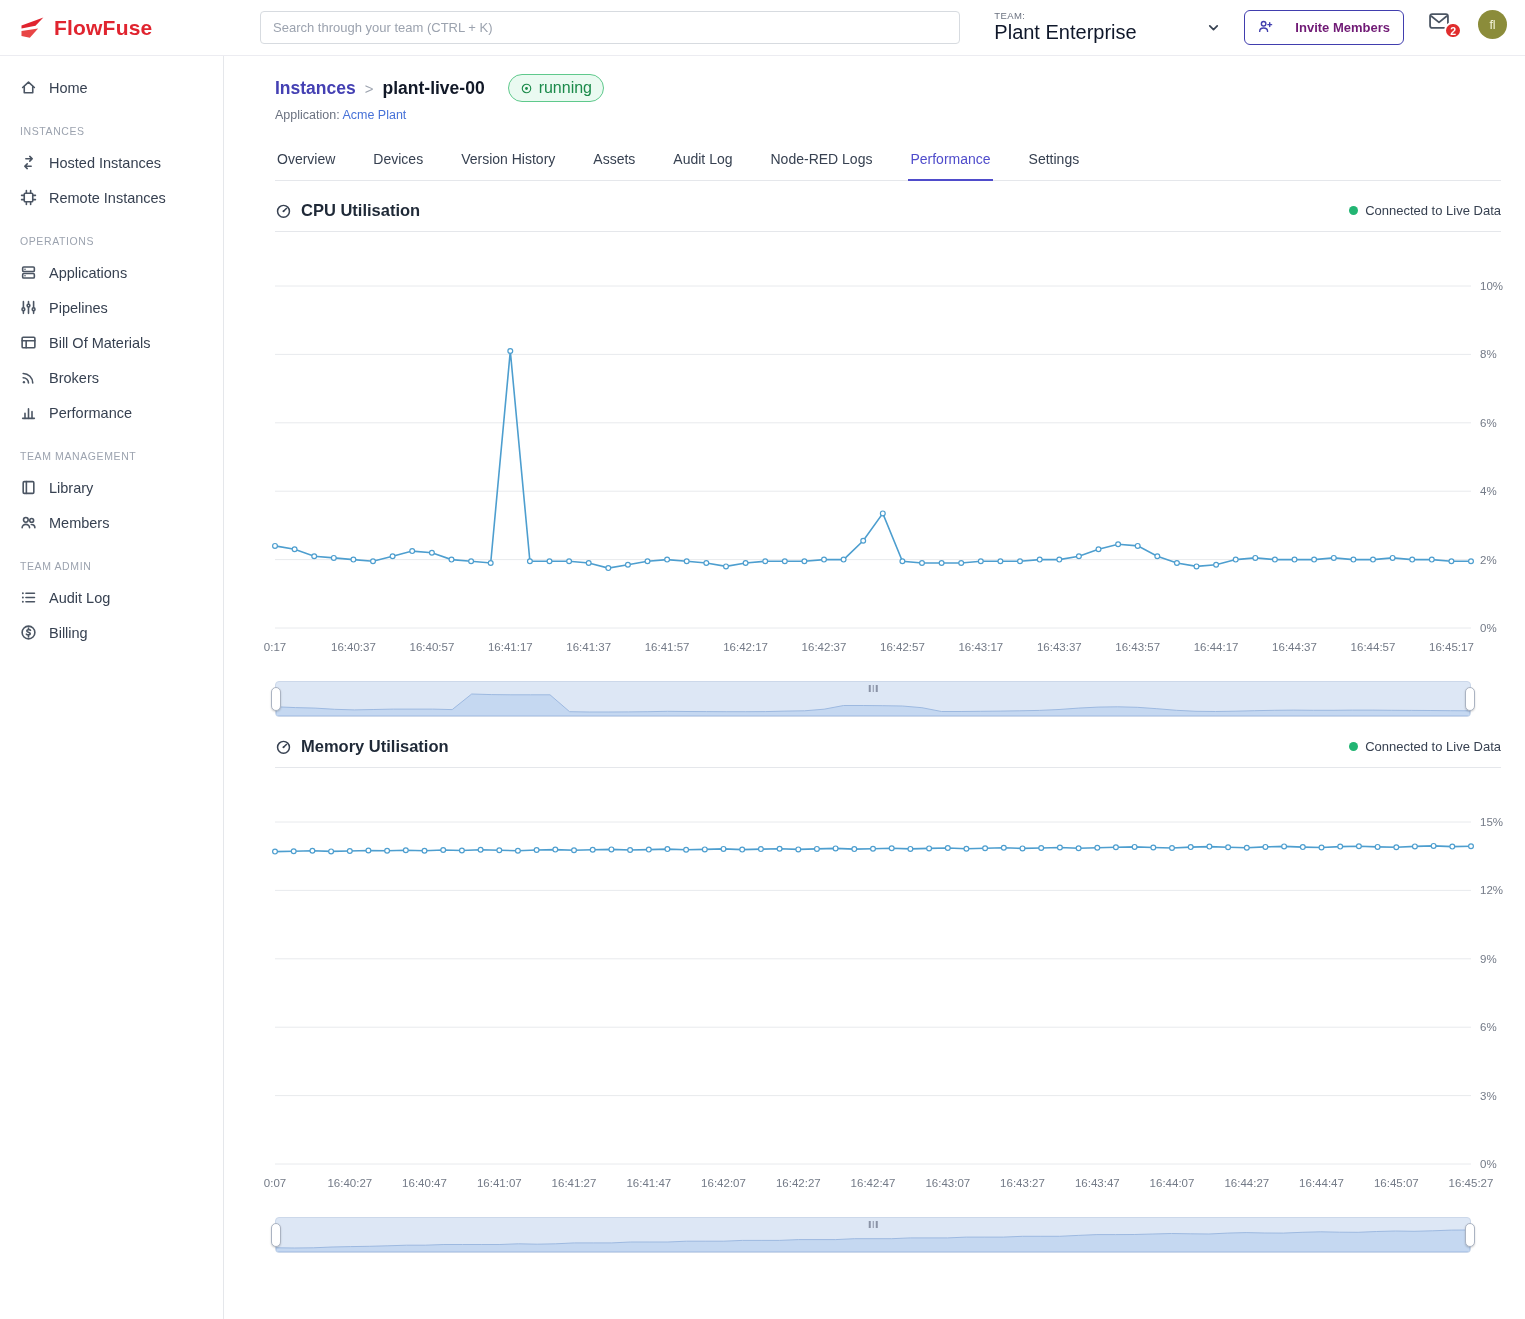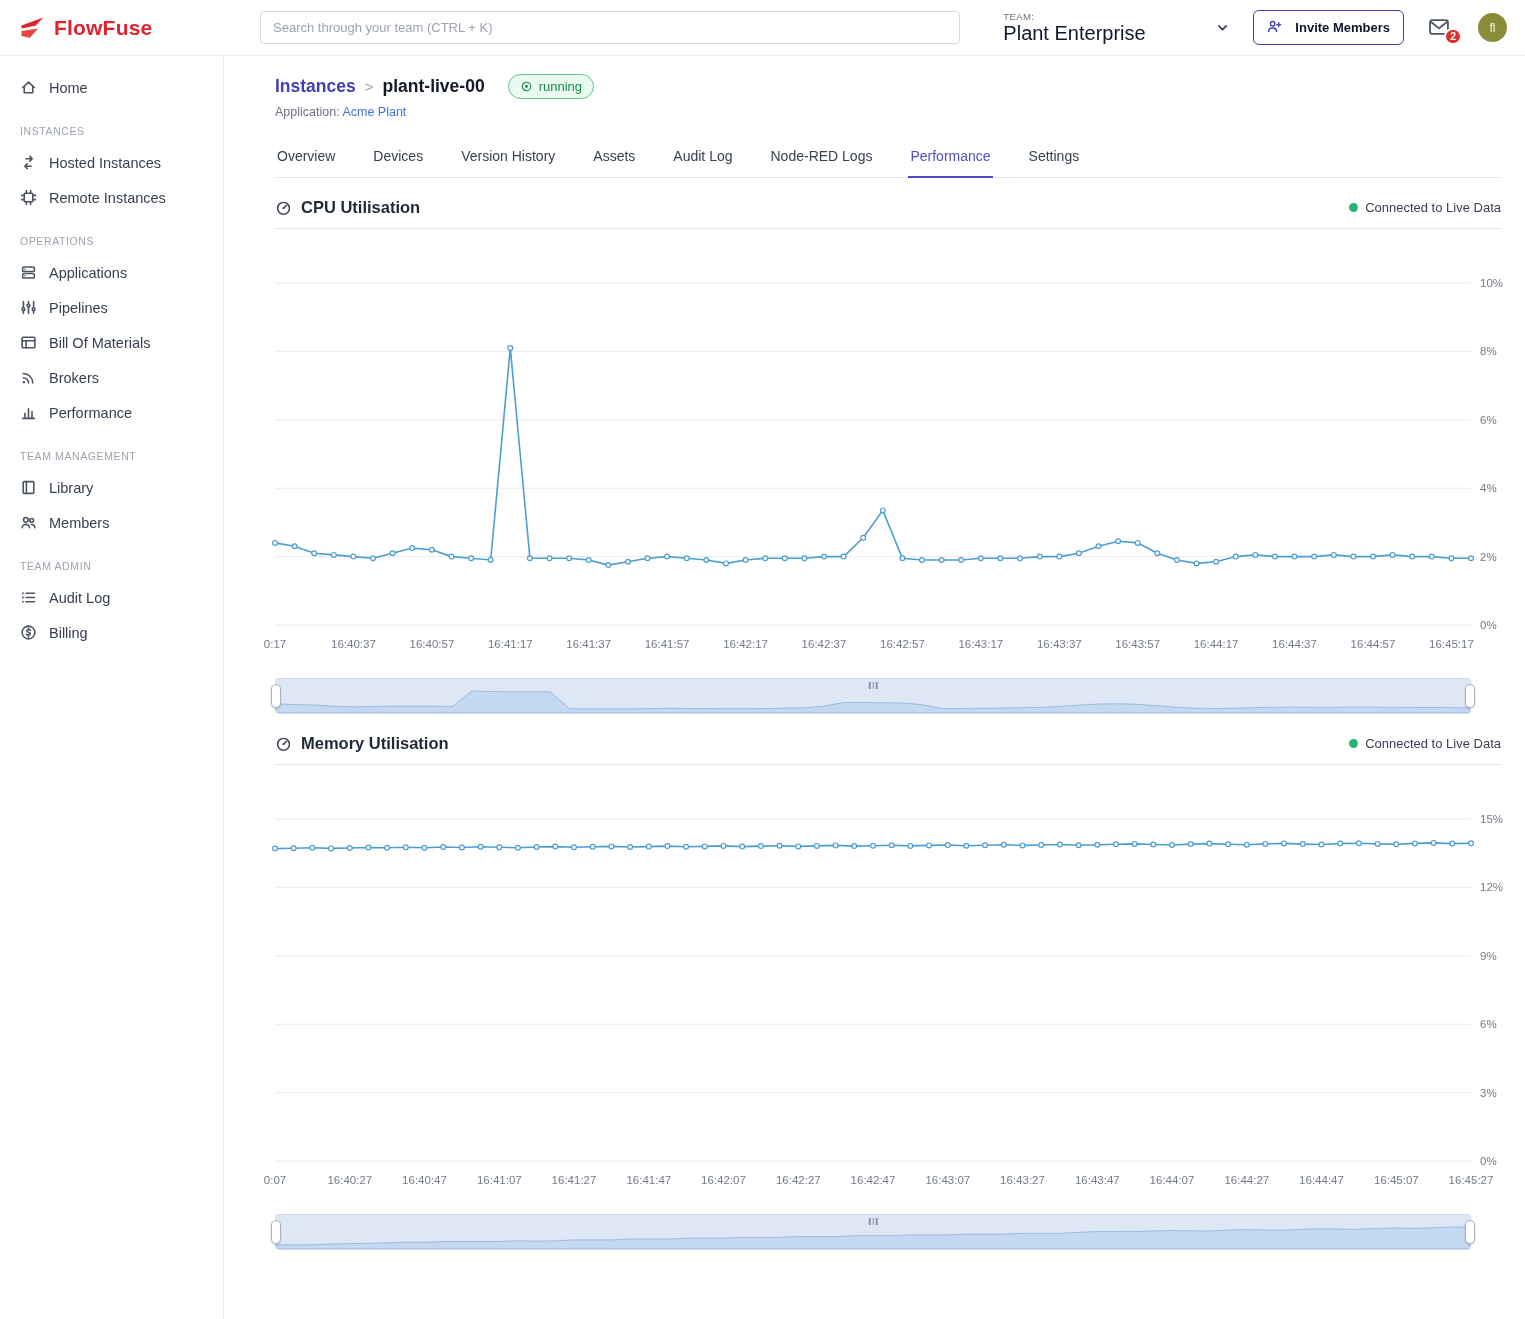--- a/index.html
+++ b/index.html
@@ -7,25 +7,25 @@
     font-family:"Liberation Sans", sans-serif; color:#1f2937; }
 
   
   .topbar { position:absolute; top:0; left:0; right:0; height:56px; background:#fff;
     border-bottom:1px solid #ececf1; display:flex; align-items:center; z-index:5; }
   .brand { position:absolute; left:18px; display:flex; align-items:center; gap:8px; cursor:pointer; }
   .brand-text { font-size:21px; font-weight:bold; color:#e0242f; letter-spacing:.2px; }
   .search { position:absolute; left:260px; width:700px; height:33px; border:1px solid #d7dbe0;
     border-radius:4px; padding:0 12px; font-size:13px; color:#374151; outline:none; }
   .search::placeholder { color:#9ca3af; }
-  .top-right { position:absolute; right:18px; display:flex; align-items:center; gap:22px; }
+  .top-right { position:absolute; right:18px; display:flex; align-items:flex-start; gap:22px; }
   .team-select { width:228px; display:flex; align-items:center; justify-content:space-between; cursor:pointer; }
   .team-label { display:block; font-size:9.5px; letter-spacing:.4px; color:#6b7280; }
   .team-name { display:block; font-size:20px; color:#0f172a; }
-  .invite-btn { display:flex; align-items:center; gap:11px; border:1px solid #413eae; color:#0f172a;
+  .invite-btn { display:flex; align-items:center; gap:20px; border:1px solid #413eae; color:#701a75;
     background:#fff; font-size:13px; font-weight:bold; border-radius:6px; padding:8px 13px; cursor:pointer; }
   .mail-wrap { position:relative; width:30px; height:24px; cursor:pointer; color:#1f2937; }
   .mail-badge { position:absolute; right:-6px; bottom:-5px; min-width:17px; height:17px; border-radius:9px;
     background:#e02d2d; color:#fff; font-size:10.5px; font-weight:bold; display:flex; align-items:center;
     justify-content:center; padding:0 4px; border:2px solid #fff; }
   .avatar { width:29px; height:29px; border-radius:50%; background:#8b8c3a; color:#f5f5dc;
     display:flex; align-items:center; justify-content:center; font-size:12.5px; cursor:pointer; }
 
   
   .sidebar { position:absolute; top:56px; left:0; bottom:0; width:224px; background:#fff;
@@ -38,21 +38,21 @@
 
   
   .main { position:absolute; top:56px; left:249px; right:0; bottom:0; background:#fff;
     padding:18px 24px 0 26px; overflow:hidden; }
   .head-row { display:flex; align-items:flex-start; justify-content:space-between; }
   .crumbs { display:flex; align-items:center; gap:9px; }
   .crumb-root { color:#4440b3; font-size:17.5px; font-weight:bold; cursor:pointer; }
   .crumb-sep { color:#9ca3af; font-size:15px; }
   .crumb-name { color:#111827; font-size:17.5px; font-weight:bold; }
   .badge-running { display:inline-flex; align-items:center; gap:6px; margin-left:14px; padding:4px 11px;
-    border:1px solid #5fc98c; background:#eafaf1; color:#1b8a4a; border-radius:999px; font-size:13px; }
+    border:1px solid #5fc98c; background:#eafaf1; color:#1b8a4a; border-radius:999px; font-size:16px; }
   .badge-running svg { width:13px; height:13px; }
   .app-row { margin-top:6px; font-size:12.5px; color:#6b7280; }
   .app-link { color:#4772d8; cursor:pointer; }
   .head-btns { display:flex; gap:12px; }
   .btn-open-editor { display:flex; align-items:center; gap:8px; border:1px solid #413eae; color:#413eae;
     background:#fff; font-size:13.5px; font-weight:bold; border-radius:6px; padding:9px 15px; cursor:pointer; }
   .btn-actions { display:flex; align-items:center; gap:10px; border:none; background:#3c39a8; color:#fff;
     font-size:13.5px; font-weight:bold; border-radius:6px; padding:9px 18px; cursor:pointer; }
   .btn-actions svg, .btn-open-editor svg, .invite-btn svg { width:15px; height:15px; }
 

